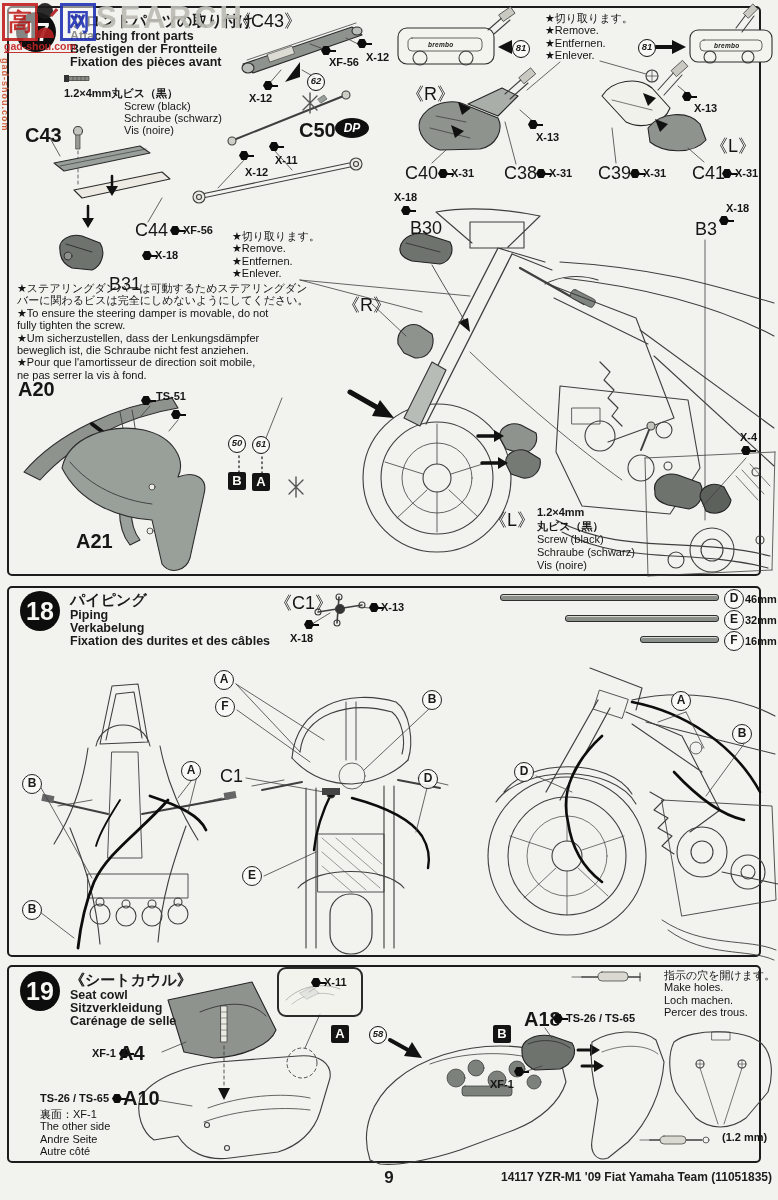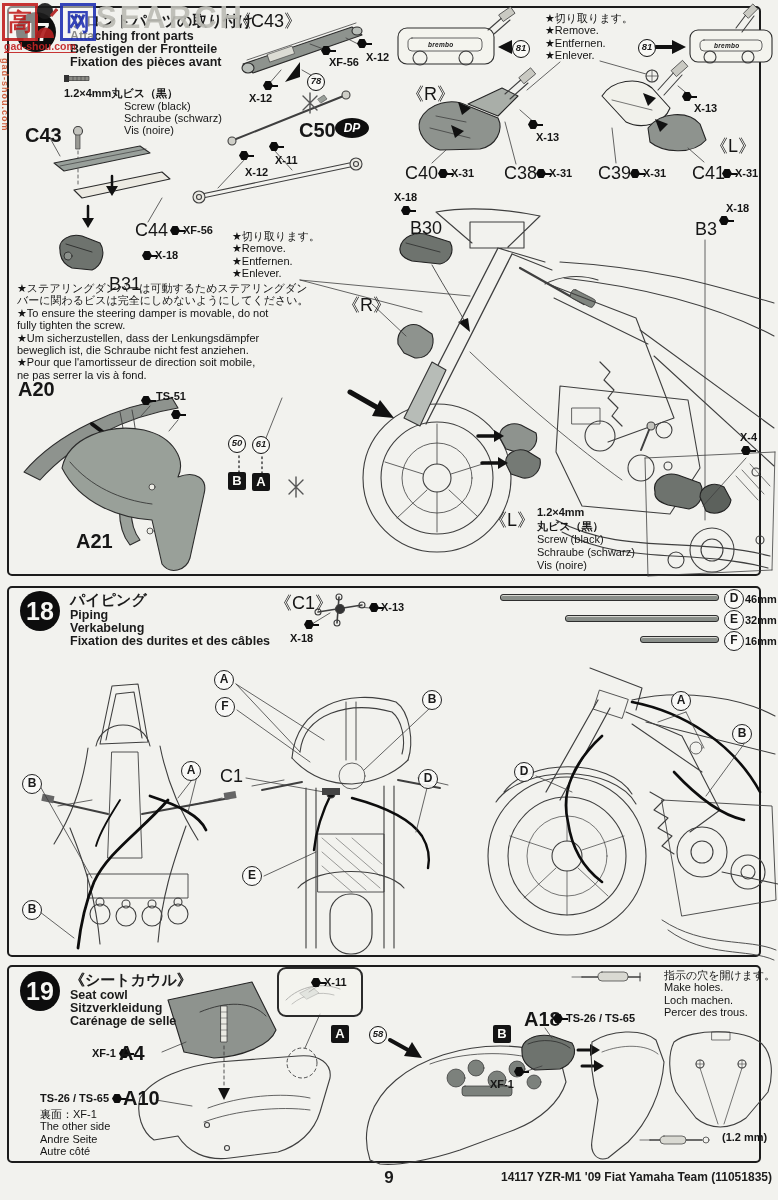--- a/index.html
+++ b/index.html
@@ -416,21 +416,21 @@
     <div class="it hex" style="left: 357px; top: 39px;">
       <i class="hx"></i>
       <i class="hs"></i>
     </div>
     <div class="it tx sm b" style="left: 366px; top: 51px;">X-12</div>
     <div class="it hex" style="left: 263px; top: 81px;">
       <i class="hx"></i>
       <i class="hs"></i>
     </div>
     <div class="it tx sm b" style="left: 249px; top: 92px;">X-12</div>
-    <div class="it cnum" style="left: 307px; top: 73px;">78</div>
+    <div class="it cnum" style="left: 307px; top: 73px;">62</div>
     <div class="it tx xl" style="left: 299px; top: 119px;">C50</div>
     <div class="it dp" style="left: 335px; top: 118px;">DP</div>
     <div class="it hex" style="left: 269px; top: 142px;">
       <i class="hx"></i>
       <i class="hs"></i>
     </div>
     <div class="it tx sm b" style="left: 275px; top: 154px;">X-11</div>
     <div class="it hex" style="left: 239px; top: 151px;">
       <i class="hx"></i>
       <i class="hs"></i>

